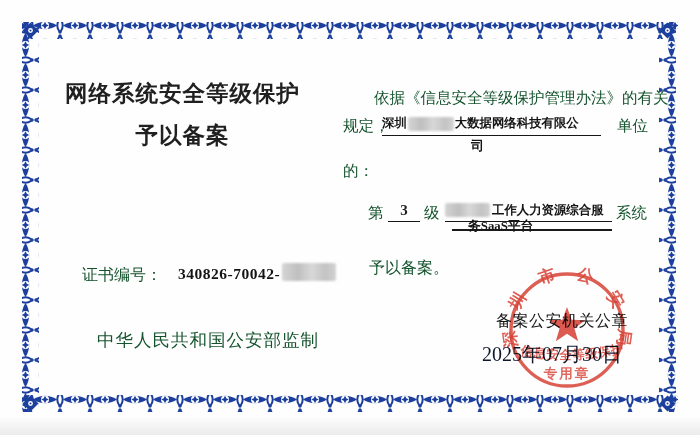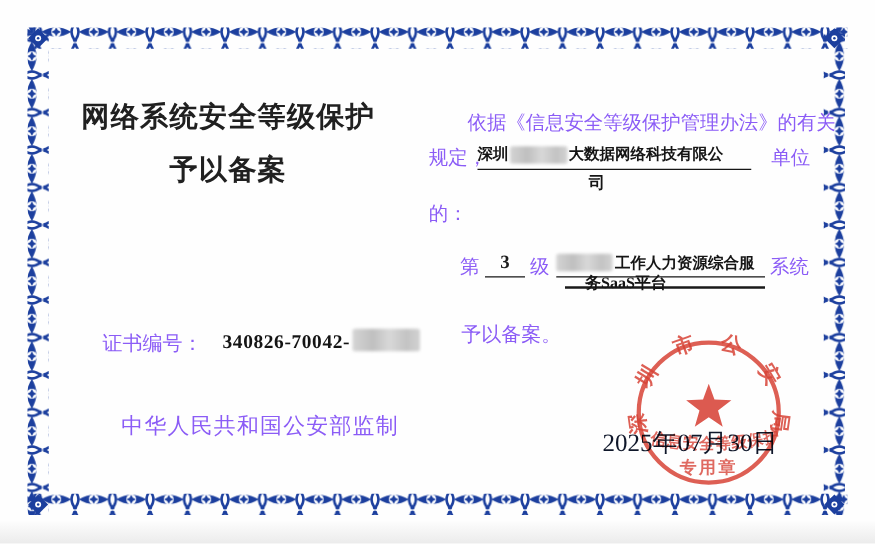--- a/index.html
+++ b/index.html
@@ -5,21 +5,21 @@
   html,body{margin:0;padding:0;background:#ffffff;}
   .page{
     position:relative;width:700px;height:435px;overflow:hidden;
     background:#fefefe;
     font-family:"Liberation Serif","DejaVu Serif",serif;
     color:#1d1d1d;
   }
   .abs{position:absolute;white-space:nowrap;}
   .z1{z-index:1}.z2{z-index:2}.z3{z-index:3}
   .title{width:285px;left:40px;text-align:center;font-size:22.5px;font-weight:bold;letter-spacing:1px;color:#202020;}
-  .body-t{font-size:15.5px;color:#8b5cf6;}
+  .body-t{font-size:15.5px;color:#14532d;}
   .fill-t{font-size:12.4px;font-weight:bold;color:#151515;}
   .field{border-bottom:1.7px solid #161616;display:flex;align-items:center;}
   .redact{
     background:linear-gradient(90deg,#d4d4d4,#bfbfbf 30%,#d8d8d8 55%,#c3c3c3 80%,#d2d2d2);
     filter:blur(1.1px);border-radius:2px;
   }
   .strike{background:#1a1a1a;height:1.6px;}
   .certno{font-size:15.5px;font-weight:600;letter-spacing:.5px;color:#141414;}
   .stamp-svg{mix-blend-mode:multiply;opacity:.95;}
   .overlay-black{font-size:16px;letter-spacing:.5px;color:#161616;}
@@ -101,20 +101,21 @@
   <div class="abs z2 fill-t" style="left:468px;top:218px;font-size:12.8px">务SaaS平台</div>
 
   <div class="abs z2 body-t" style="left:369px;top:258px;font-size:16px">予以备案。</div>
 
   <div class="abs z2 body-t" style="left:82px;top:265px;font-size:16px">证书编号：</div>
   <div class="abs z2 certno" style="left:178px;top:265px">340826-70042-</div>
   <div class="abs z2 redact" style="left:282px;top:263px;width:54px;height:18px"></div>
 
   <div class="abs z2 body-t" style="left:97px;top:328px;font-size:17.5px;letter-spacing:1px">中华人民共和国公安部监制</div>
 
+  <div class="abs z2 overlay-black" style="left:496px;top:311px">备案公安机关公章</div>
   <div class="abs z2 date-black" style="left:482px;top:341px">2025年07月30日</div>
 
   <svg class="abs z3 stamp-svg" style="left:500px;top:263px" width="134" height="134" viewBox="0 0 134 134">
     <defs>
       <path id="arcTop" d="M19,87 A52,52 0 1 1 115,87" fill="none"></path>
       <path id="arcBottom" d="M14,90 Q67,102 120,90" fill="none"></path>
     </defs>
     <circle cx="67" cy="67" r="56" fill="none" stroke="#d6382c" stroke-width="3.4" stroke-opacity="0.85"></circle>
     <path fill="#d6382c" fill-opacity="0.88" transform="translate(67,63)" d="M0,-19 L4.58,-6.31 L18.07,-5.87 L7.42,2.41 L11.17,15.37 L0,7.8 L-11.17,15.37 L-7.42,2.41 L-18.07,-5.87 L-4.58,-6.31 Z"></path>
     <text font-size="16.5" font-weight="bold" fill="#d6382c" fill-opacity="0.85" letter-spacing="2">

